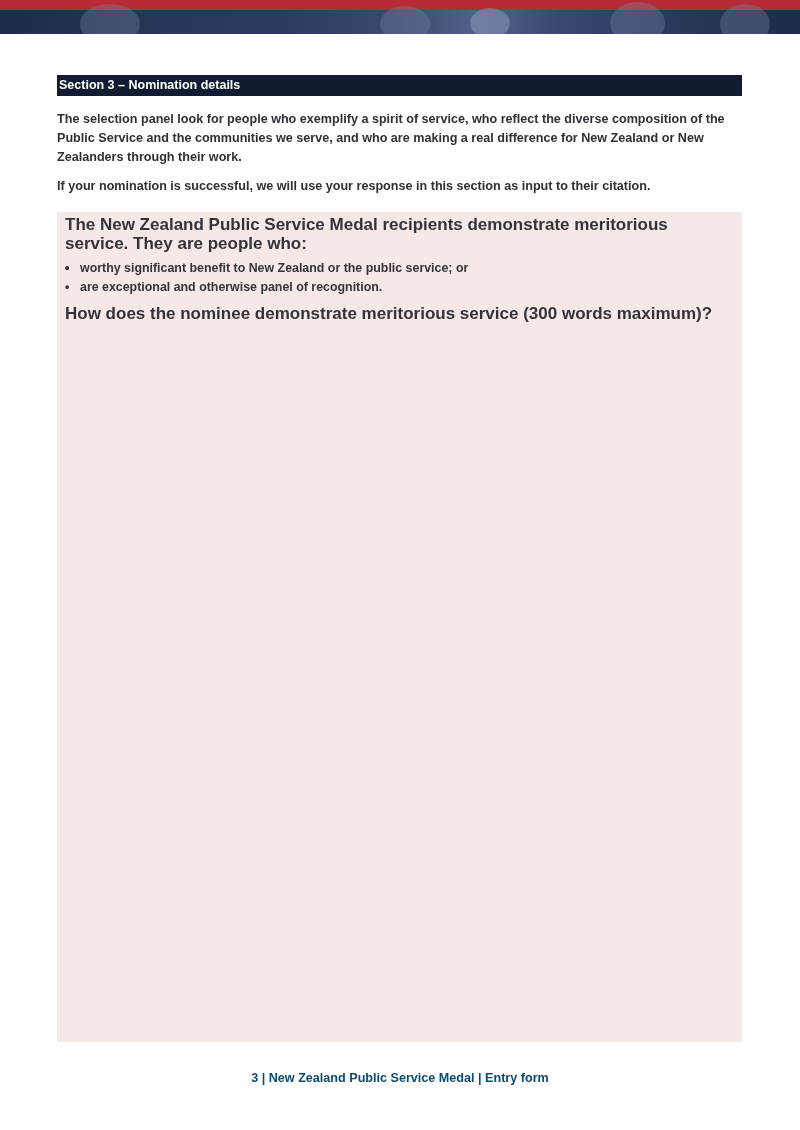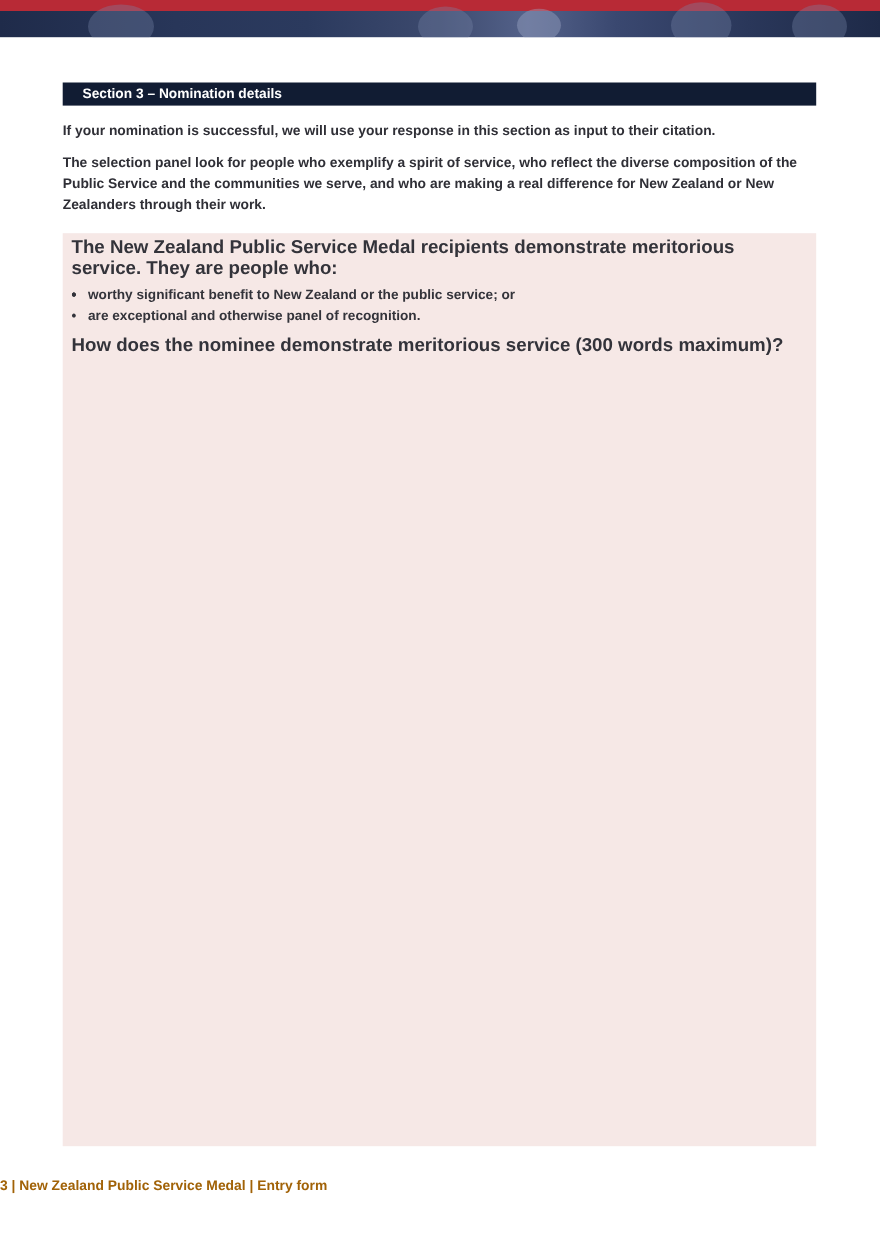--- a/index.html
+++ b/index.html
@@ -10,57 +10,57 @@
   .top-banner { position: absolute; left: 0; top: 0; width: 800px; height: 34px; overflow: hidden; }
   .banner-red { position: absolute; left: 0; top: 0; width: 800px; height: 10px; background: #b82a36; }
   .banner-photo {
     position: absolute; left: 0; top: 10px; width: 800px; height: 24px;
     background: linear-gradient(90deg, #1f2b4a 0%, #283659 20%, #2b3a5e 35%, #3d4a6e 50%, #54628a 60%, #3a4870 70%, #2a375a 85%, #1e2a48 100%);
   }
   .banner-photo .blob { position: absolute; border-radius: 50%; background: rgba(120,135,170,0.35); }
   .section-bar {
     position: absolute; left: 57px; top: 75px; width: 685px; height: 21px;
     background: #111c33; color: #ffffff; font-size: 12.5px; font-weight: bold;
-    line-height: 21px; padding-left: 18px; box-sizing: border-box;
+    line-height: 21px; padding-left: 2px; box-sizing: border-box;
   }
   .intro { position: absolute; left: 57px; top: 110px; width: 680px; font-size: 12.6px; font-weight: bold; line-height: 19px; color: #2f2f36; }
   .intro p { margin: 0 0 10px 0; }
   .response-box {
     position: absolute; left: 57px; top: 212px; width: 685px; height: 830px;
     background: #f6e8e6; box-sizing: border-box; padding: 3px 8px;
   }
   .box-text { font-size: 17px; font-weight: bold; line-height: 19px; color: #33333a; margin: 0 0 6px 0; }
   .criteria { list-style: none; margin: 0 0 7px 0; padding: 0; }
   .criteria li { font-size: 12.4px; font-weight: bold; line-height: 19px; color: #33333a; position: relative; padding-left: 15px; }
   .criteria li .bullet { position: absolute; left: 0; top: 0; }
   .answer-area {
     position: absolute; left: 8px; top: 135px; width: 668px; height: 685px;
     background: transparent; border: none; resize: none; outline: none;
   }
-  .footer { position: absolute; left: 0; top: 1071px; width: 800px; text-align: left; font-size: 12.6px; font-weight: bold; color: #a16207; }
+  .footer { position: absolute; left: 0; top: 1071px; width: 800px; text-align: center; font-size: 12.6px; font-weight: bold; color: #0c4a6e; }
 </style>
 </head>
 <body>
 
 <div class="top-banner">
   <div class="banner-red"></div>
   <div class="banner-photo">
     <div class="blob" style="left:80px;top:-6px;width:60px;height:40px;"></div>
     <div class="blob" style="left:380px;top:-4px;width:50px;height:36px;"></div>
     <div class="blob" style="left:470px;top:-2px;width:40px;height:30px;background:rgba(160,170,200,0.4);"></div>
     <div class="blob" style="left:610px;top:-8px;width:55px;height:42px;"></div>
     <div class="blob" style="left:720px;top:-6px;width:50px;height:40px;"></div>
   </div>
 </div>
 
 <div class="section-bar">Section 3 – Nomination details</div>
 
 <div class="intro">
+  <p>The selection panel look for people who exemplify a spirit of service, who reflect the diverse composition of the Public Service and the communities we serve, and who are making a real difference for New Zealand or New Zealanders through their work.</p>
   <p>If your nomination is successful, we will use your response in this section as input to their citation.</p>
-  <p>The selection panel look for people who exemplify a spirit of service, who reflect the diverse composition of the Public Service and the communities we serve, and who are making a real difference for New Zealand or New Zealanders through their work.</p>
 </div>
 
 <div class="response-box">
   <p class="box-text">The New Zealand Public Service Medal recipients demonstrate meritorious service. They are people who:</p>
   <ul class="criteria">
     <li><span class="bullet">•</span></li>
     <li><span class="bullet">•</span></li>
     <li><span class="bullet">•</span><span>worthy significant benefit to New Zealand or the public service; or</span></li>
     <li><span class="bullet">•</span><span>are exceptional and otherwise panel of recognition.</span></li>
   </ul>

